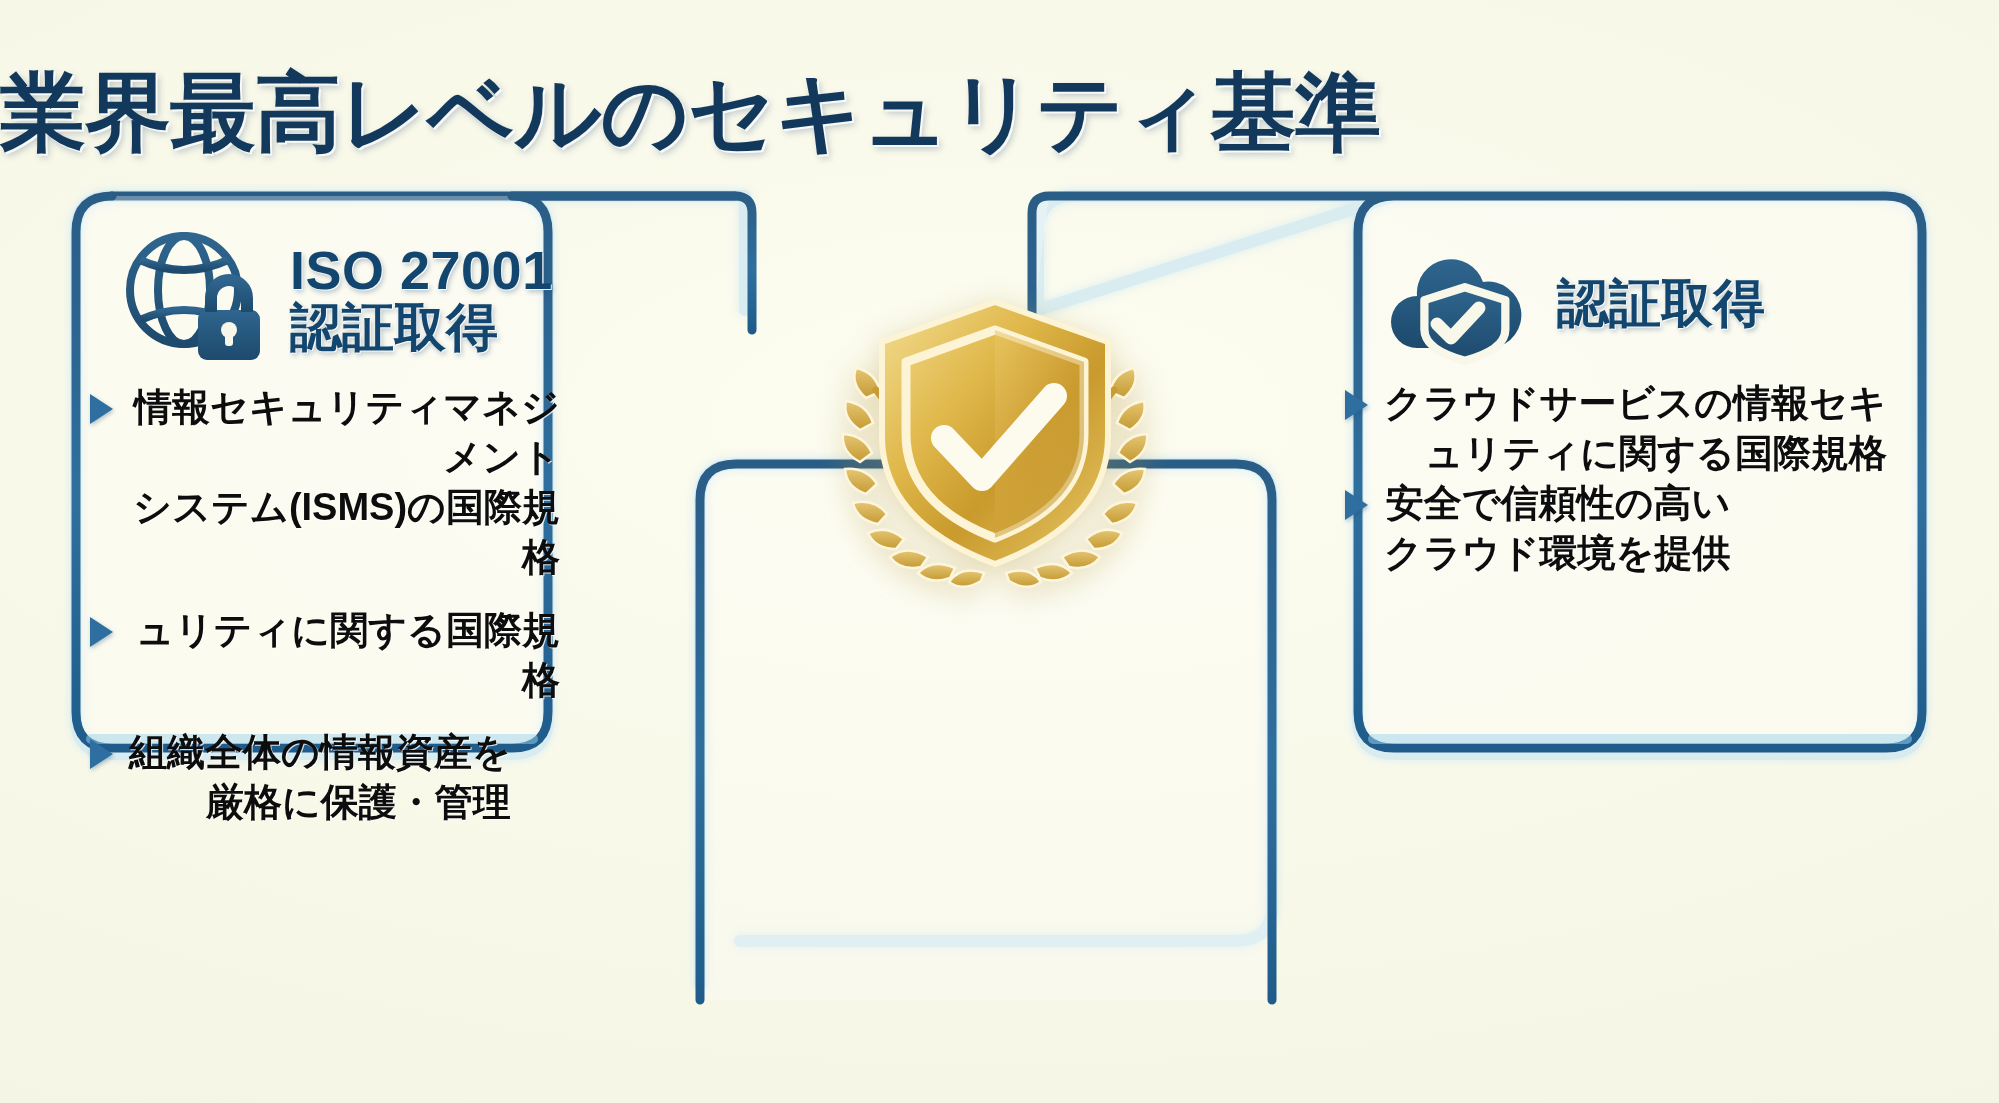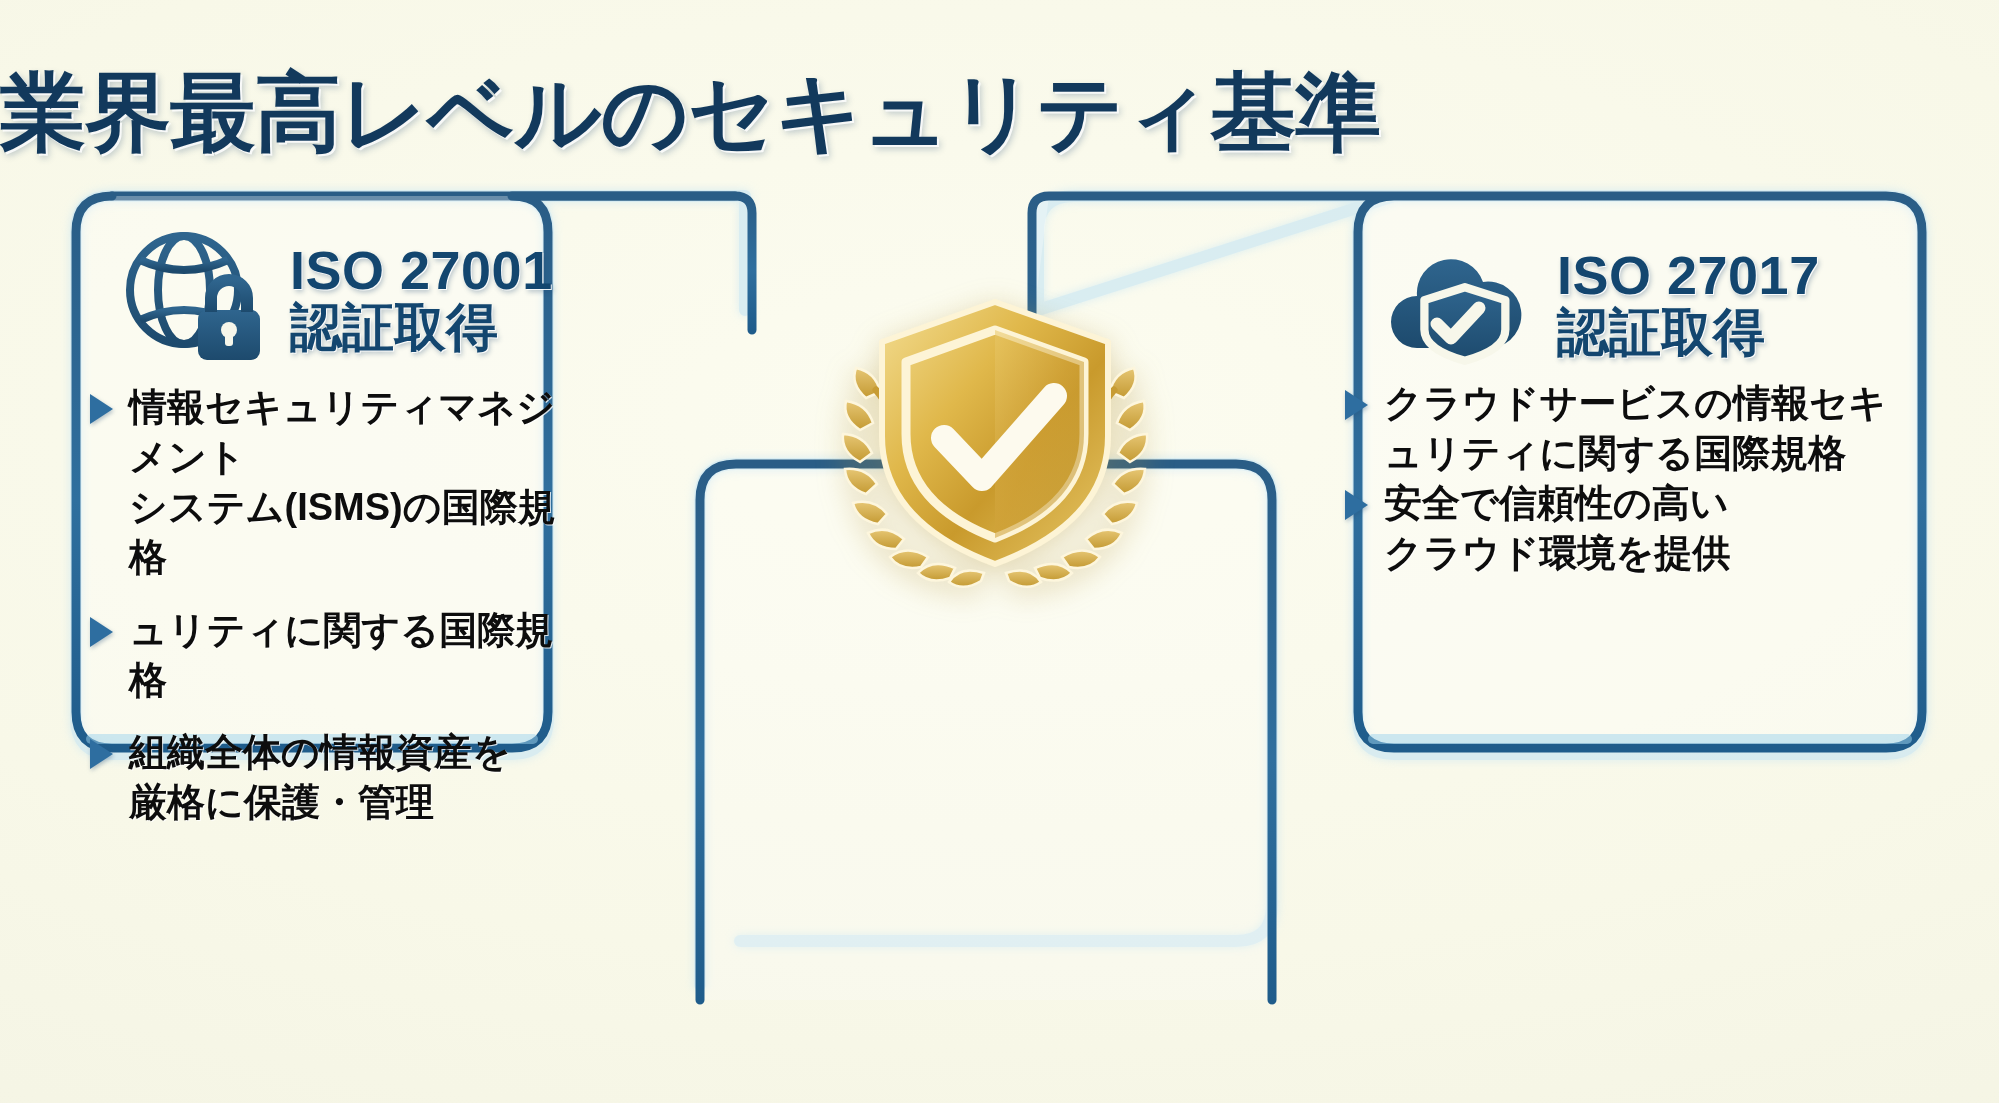--- a/index.html
+++ b/index.html
@@ -77,20 +77,21 @@
     flex-direction: column;
   }
   #bullets-left   { left: 90px;   top: 382px; width: 470px;  gap: 22px; }
   #bullets-right  { left: 1345px; top: 378px; width: 580px;  }
   #bullets-center { left: 720px;  top: 612px; width: 540px;  gap: 20px; }
 
   .bullet {
     display: flex;
     align-items: flex-start;
     gap: 16px;
+    text-align: right;
   }
   .bullet .marker {
     flex: 0 0 auto;
     margin-top: 12px;
     width: 0; height: 0;
     border-top: 15px solid transparent;
     border-bottom: 15px solid transparent;
     border-left: 23px solid #2e6ea0;
     filter: drop-shadow(1px 2px 2px rgba(40,80,120,.35));
   }
@@ -203,21 +204,20 @@
 
   <div class="card-head" id="head-right">
     <span class="head-icon">
       <svg width="160" height="130" viewBox="0 0 160 130">
         <path d="M 42 110 A 26 26 0 0 1 42 58 A 34 34 0 0 1 108 44 A 28 28 0 0 1 118 110 Z" fill="url(#blueIcon)"></path>
         <path d="M 82 50 L 126 64 L 126 96 Q 126 118 82 130 Q 38 118 38 96 L 38 64 Z" fill="url(#blueIcon)" stroke="#f7f7ea" stroke-width="9" stroke-linejoin="round" transform="translate(8,-6) scale(0.92) translate(7,10)"></path>
         <path d="M 62 86 L 76 100 L 104 70" fill="none" stroke="#f7f7ea" stroke-width="13" stroke-linecap="round" stroke-linejoin="round"></path>
       </svg>
     </span>
     <span class="head-text">
-      <span class="std">ISO 27017</span>
       <span class="cert">認証取得</span>
     </span>
   </div>
 
   <div id="emblem">
     <svg width="350" height="310" viewBox="0 0 350 310">
 
       <g fill="url(#leafGrad)" stroke="#fdf6dd" stroke-width="2.5">
 
         <g>

